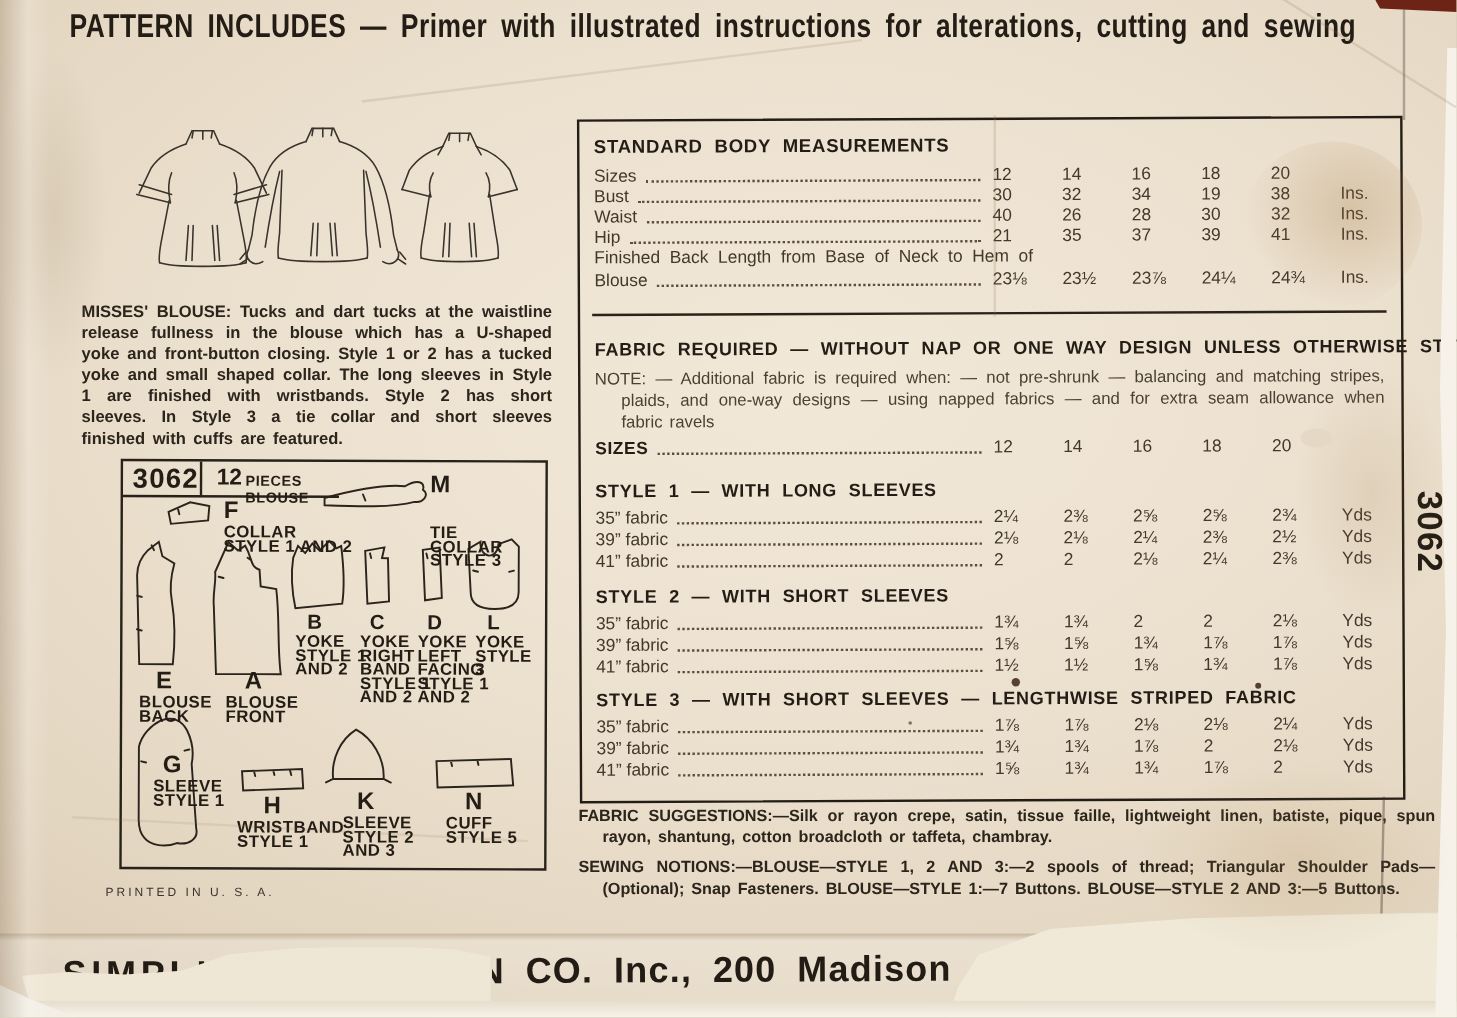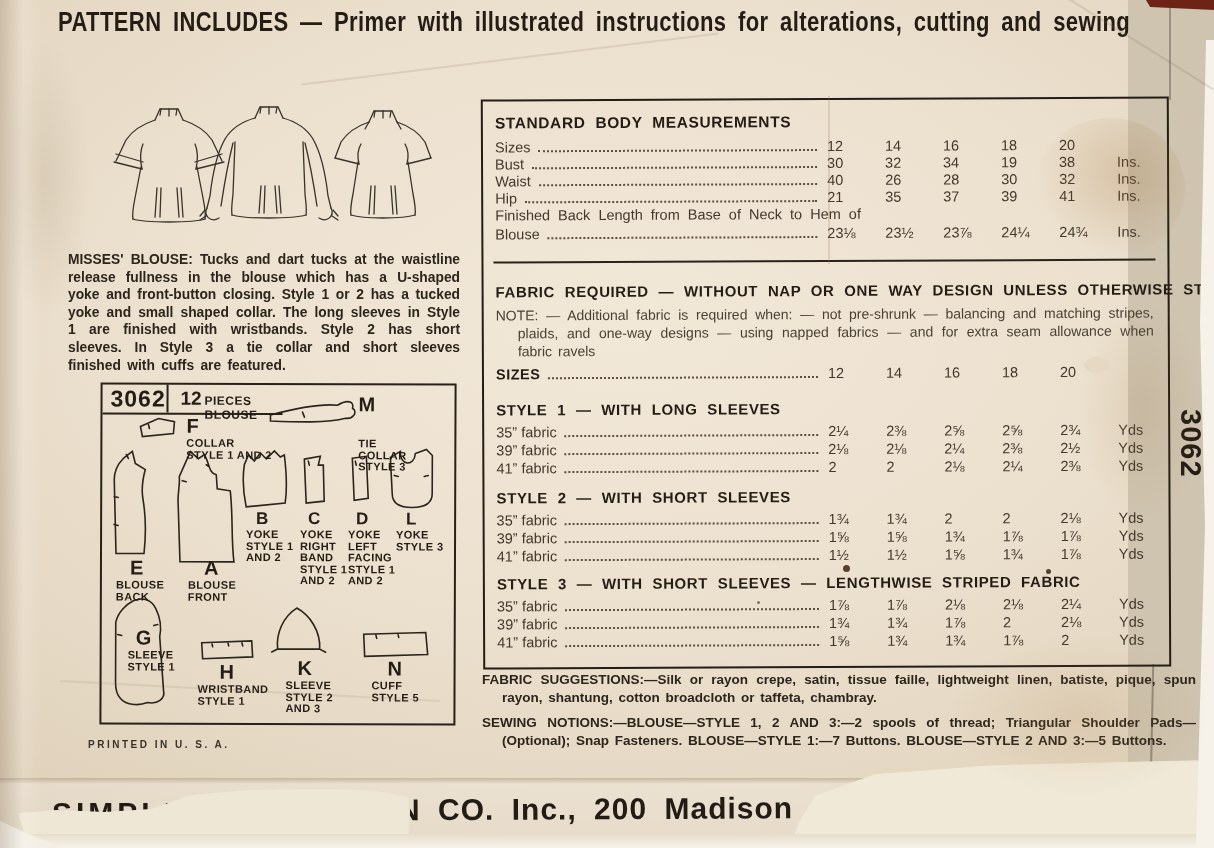--- a/index.html
+++ b/index.html
@@ -1,36 +1,36 @@
 <!DOCTYPE html>
 <html><head>
 <meta charset="utf-8">
 <style>
   html,body{margin:0;padding:0;}
   body{width:1214px;height:848px;overflow:hidden;font-family:"Liberation Sans",sans-serif;background:#cfc4b0;}
-  #envelope{position:relative;width:1128px;height:848px;
+  #envelope{position:relative;width:1214px;height:848px;
     background:radial-gradient(1050px 640px at 55% 38%, #f2e8d8 0%, #ece1cf 45%, #e4d7c2 78%, #dccdb6 100%);}
   .abs{position:absolute;}
   
   #header-title{left:58px;top:6px;width:1120px;font-weight:bold;font-size:22px;color:#241d15;
     letter-spacing:.4px;word-spacing:5px;transform:scale(1.0,1.25);transform-origin:left top;white-space:nowrap;}
   
   #description{left:68px;top:251px;width:392px;font-weight:bold;font-size:13.8px;line-height:17.6px;
     color:#2c251c;text-align:justify;word-spacing:2.5px;}
   #pieces-box{left:100px;top:383px;width:352px;height:338px;border:2px solid #27211a;transform:rotate(.2deg);}
   .pb-header{position:absolute;left:0;top:0;width:180px;height:28px;border-bottom:2px solid #27211a;}
   .pb-num{position:absolute;left:8px;top:1px;font-size:23px;font-weight:bold;letter-spacing:1px;color:#241d15;}
   .pb-vline{position:absolute;left:64px;top:0;width:2px;height:28px;background:#27211a;}
   .pb-count{position:absolute;left:78px;top:3px;font-size:19px;font-weight:bold;color:#241d15;}
   .pb-count-label{position:absolute;left:102px;top:9px;font-size:12px;font-weight:bold;letter-spacing:.5px;color:#241d15;}
   .piece-label{position:absolute;color:#241d15;}
   .piece-letter{font-weight:bold;font-size:17px;}
   .piece-letter.lg{font-size:20px;}
-  .piece-caption{font-weight:bold;font-size:11px;line-height:11.5px;letter-spacing:.4px;white-space:pre-line;}
-  #printed-in{left:88px;top:739px;font-size:10px;font-weight:bold;letter-spacing:2.5px;color:#3a332a;}
+  .piece-caption{font-weight:bold;font-size:14px;line-height:11.5px;letter-spacing:.4px;white-space:pre-line;}
+  #printed-in{left:88px;top:739px;font-size:10px;font-weight:normal;letter-spacing:2.5px;color:#3a332a;}
   
   #measure-box{left:482px;top:98px;width:684px;height:566px;border:2.5px solid #241d16;transform:rotate(-.25deg);}
   .box-inner{position:absolute;left:12px;right:14px;}
   .sec-title{font-weight:bold;color:#241d15;font-size:15px;letter-spacing:.6px;word-spacing:5px;white-space:nowrap;}
   .note-text{font-size:14px;color:#4a4134;word-spacing:2px;line-height:18px;text-align:justify;
     padding-left:22px;text-indent:-22px;}
   .divider{position:absolute;left:10px;right:12px;top:160px;border-top:2px solid #2a231b;}
   .lrow{display:flex;align-items:flex-end;height:17px;font-size:14.5px;color:#43382c;}
   .rows18 .lrow{height:18px;}
   .lrow .lbl{white-space:nowrap;}

